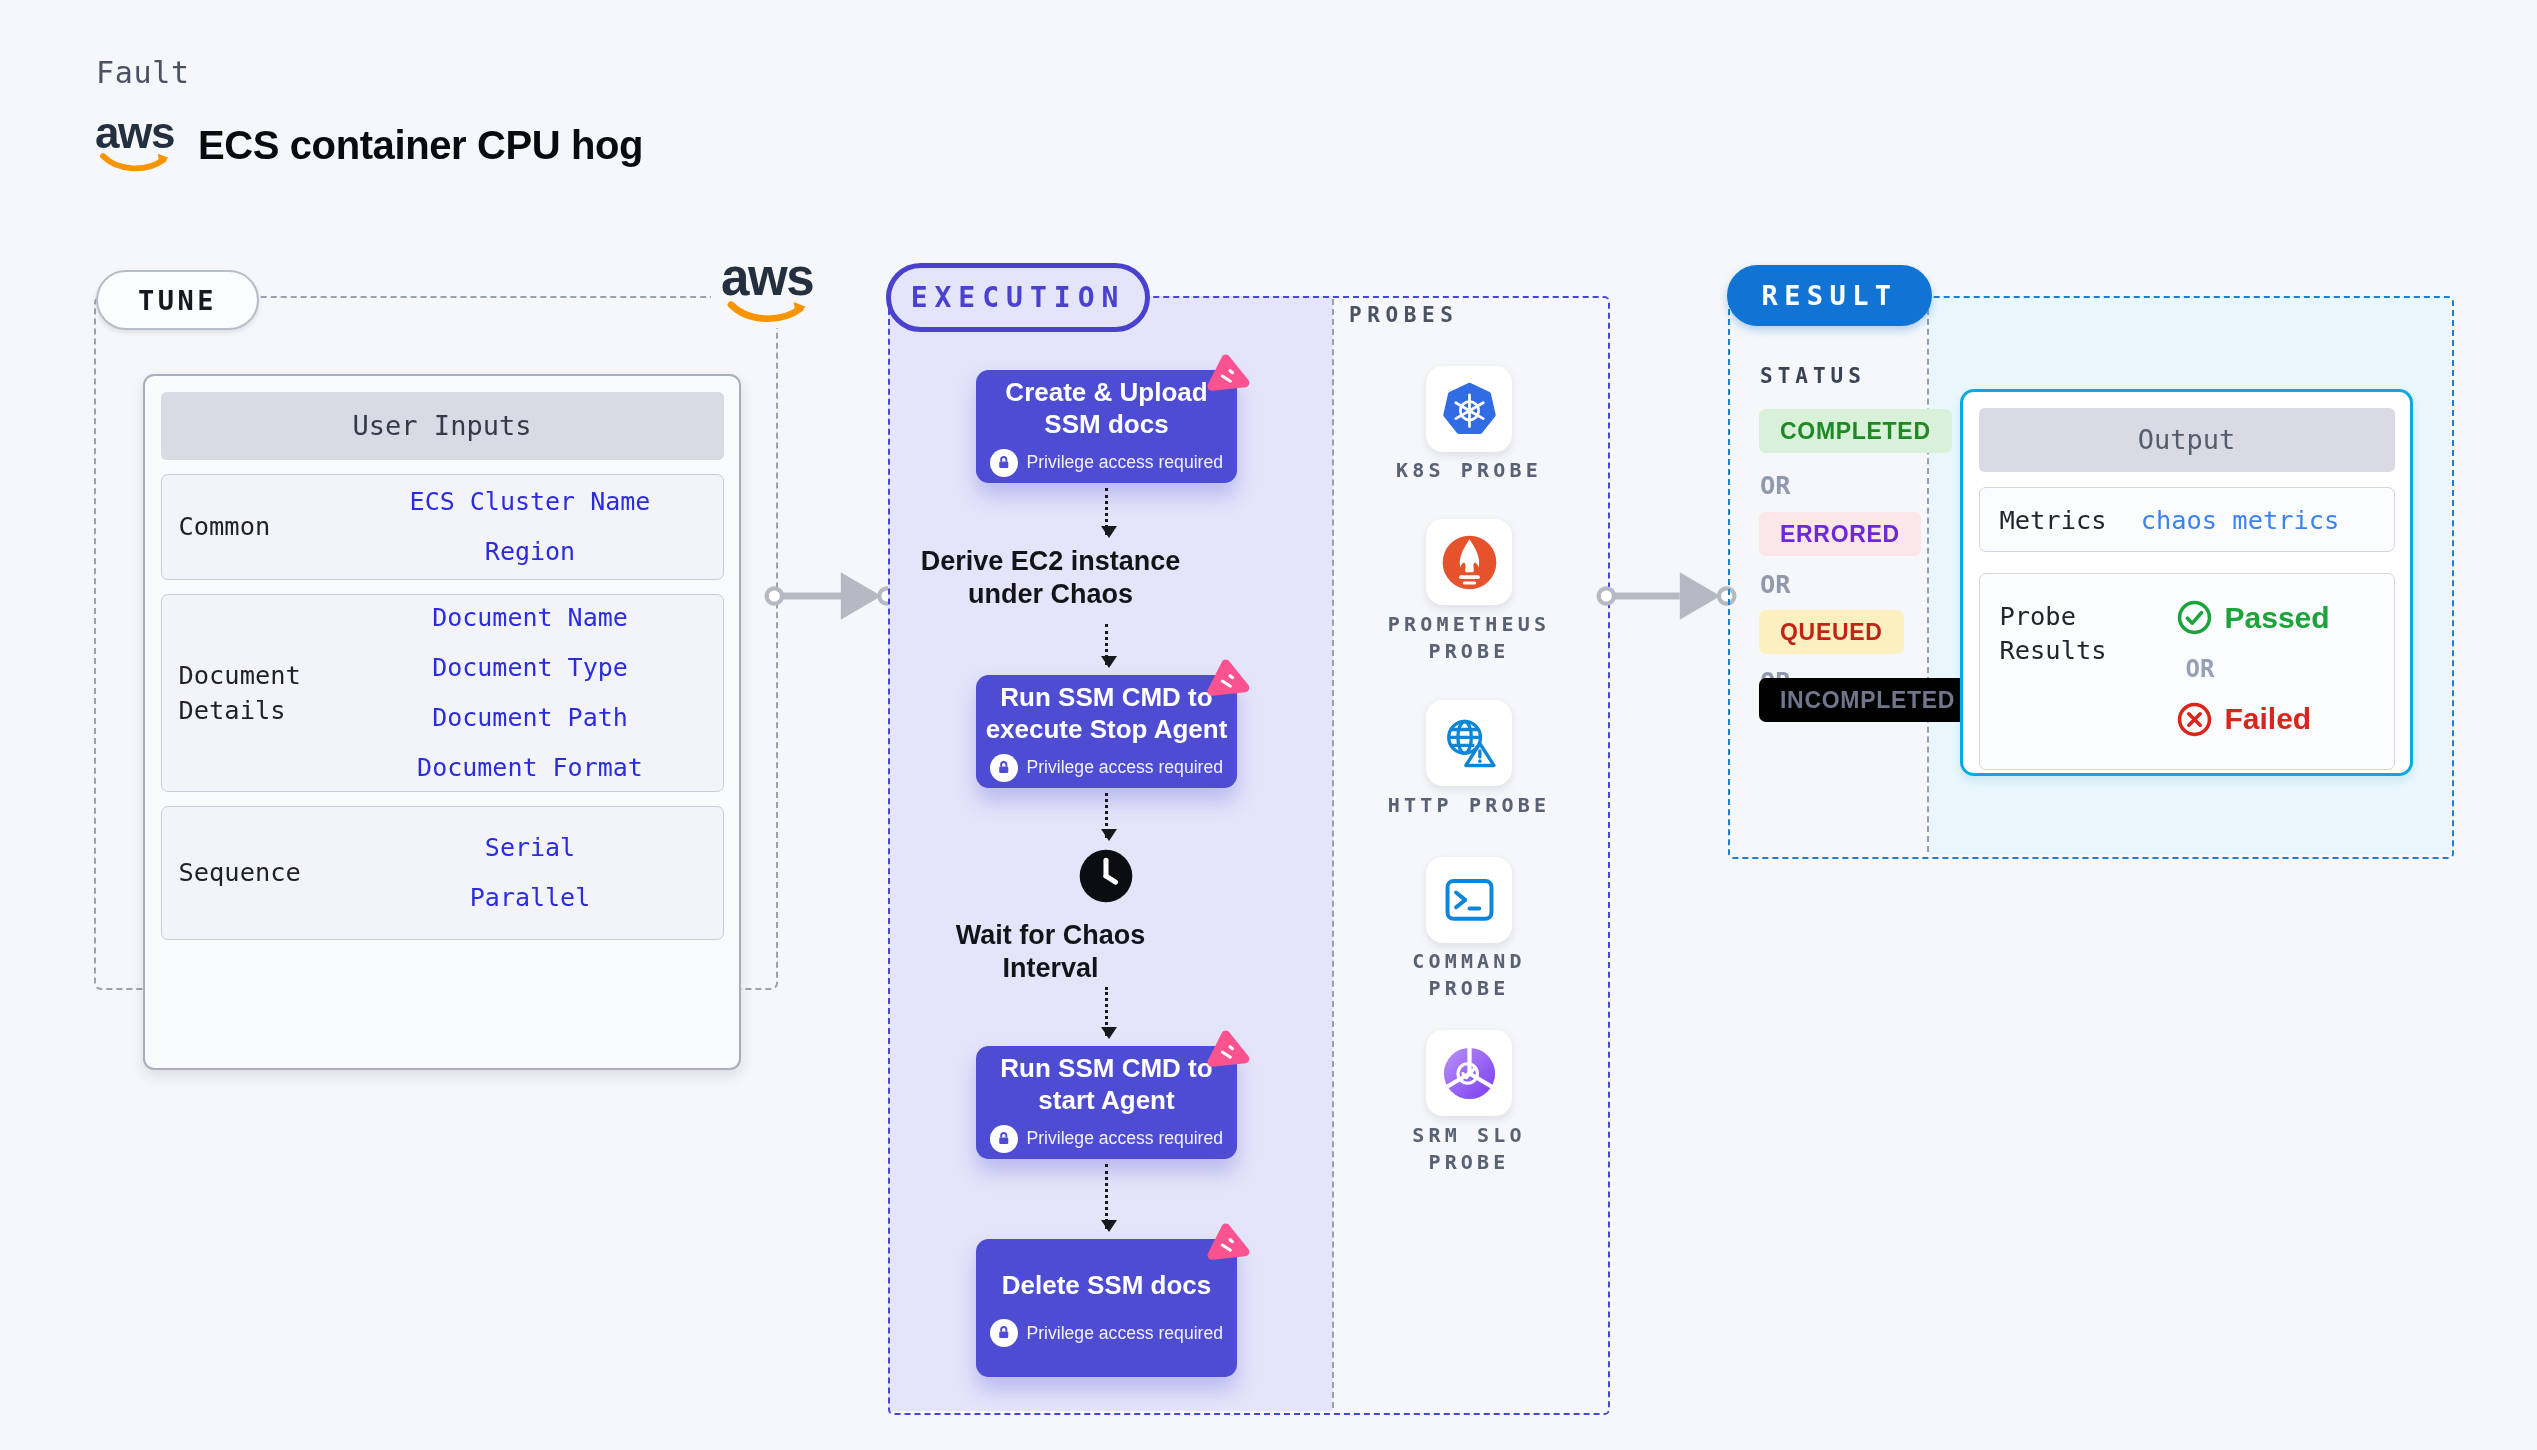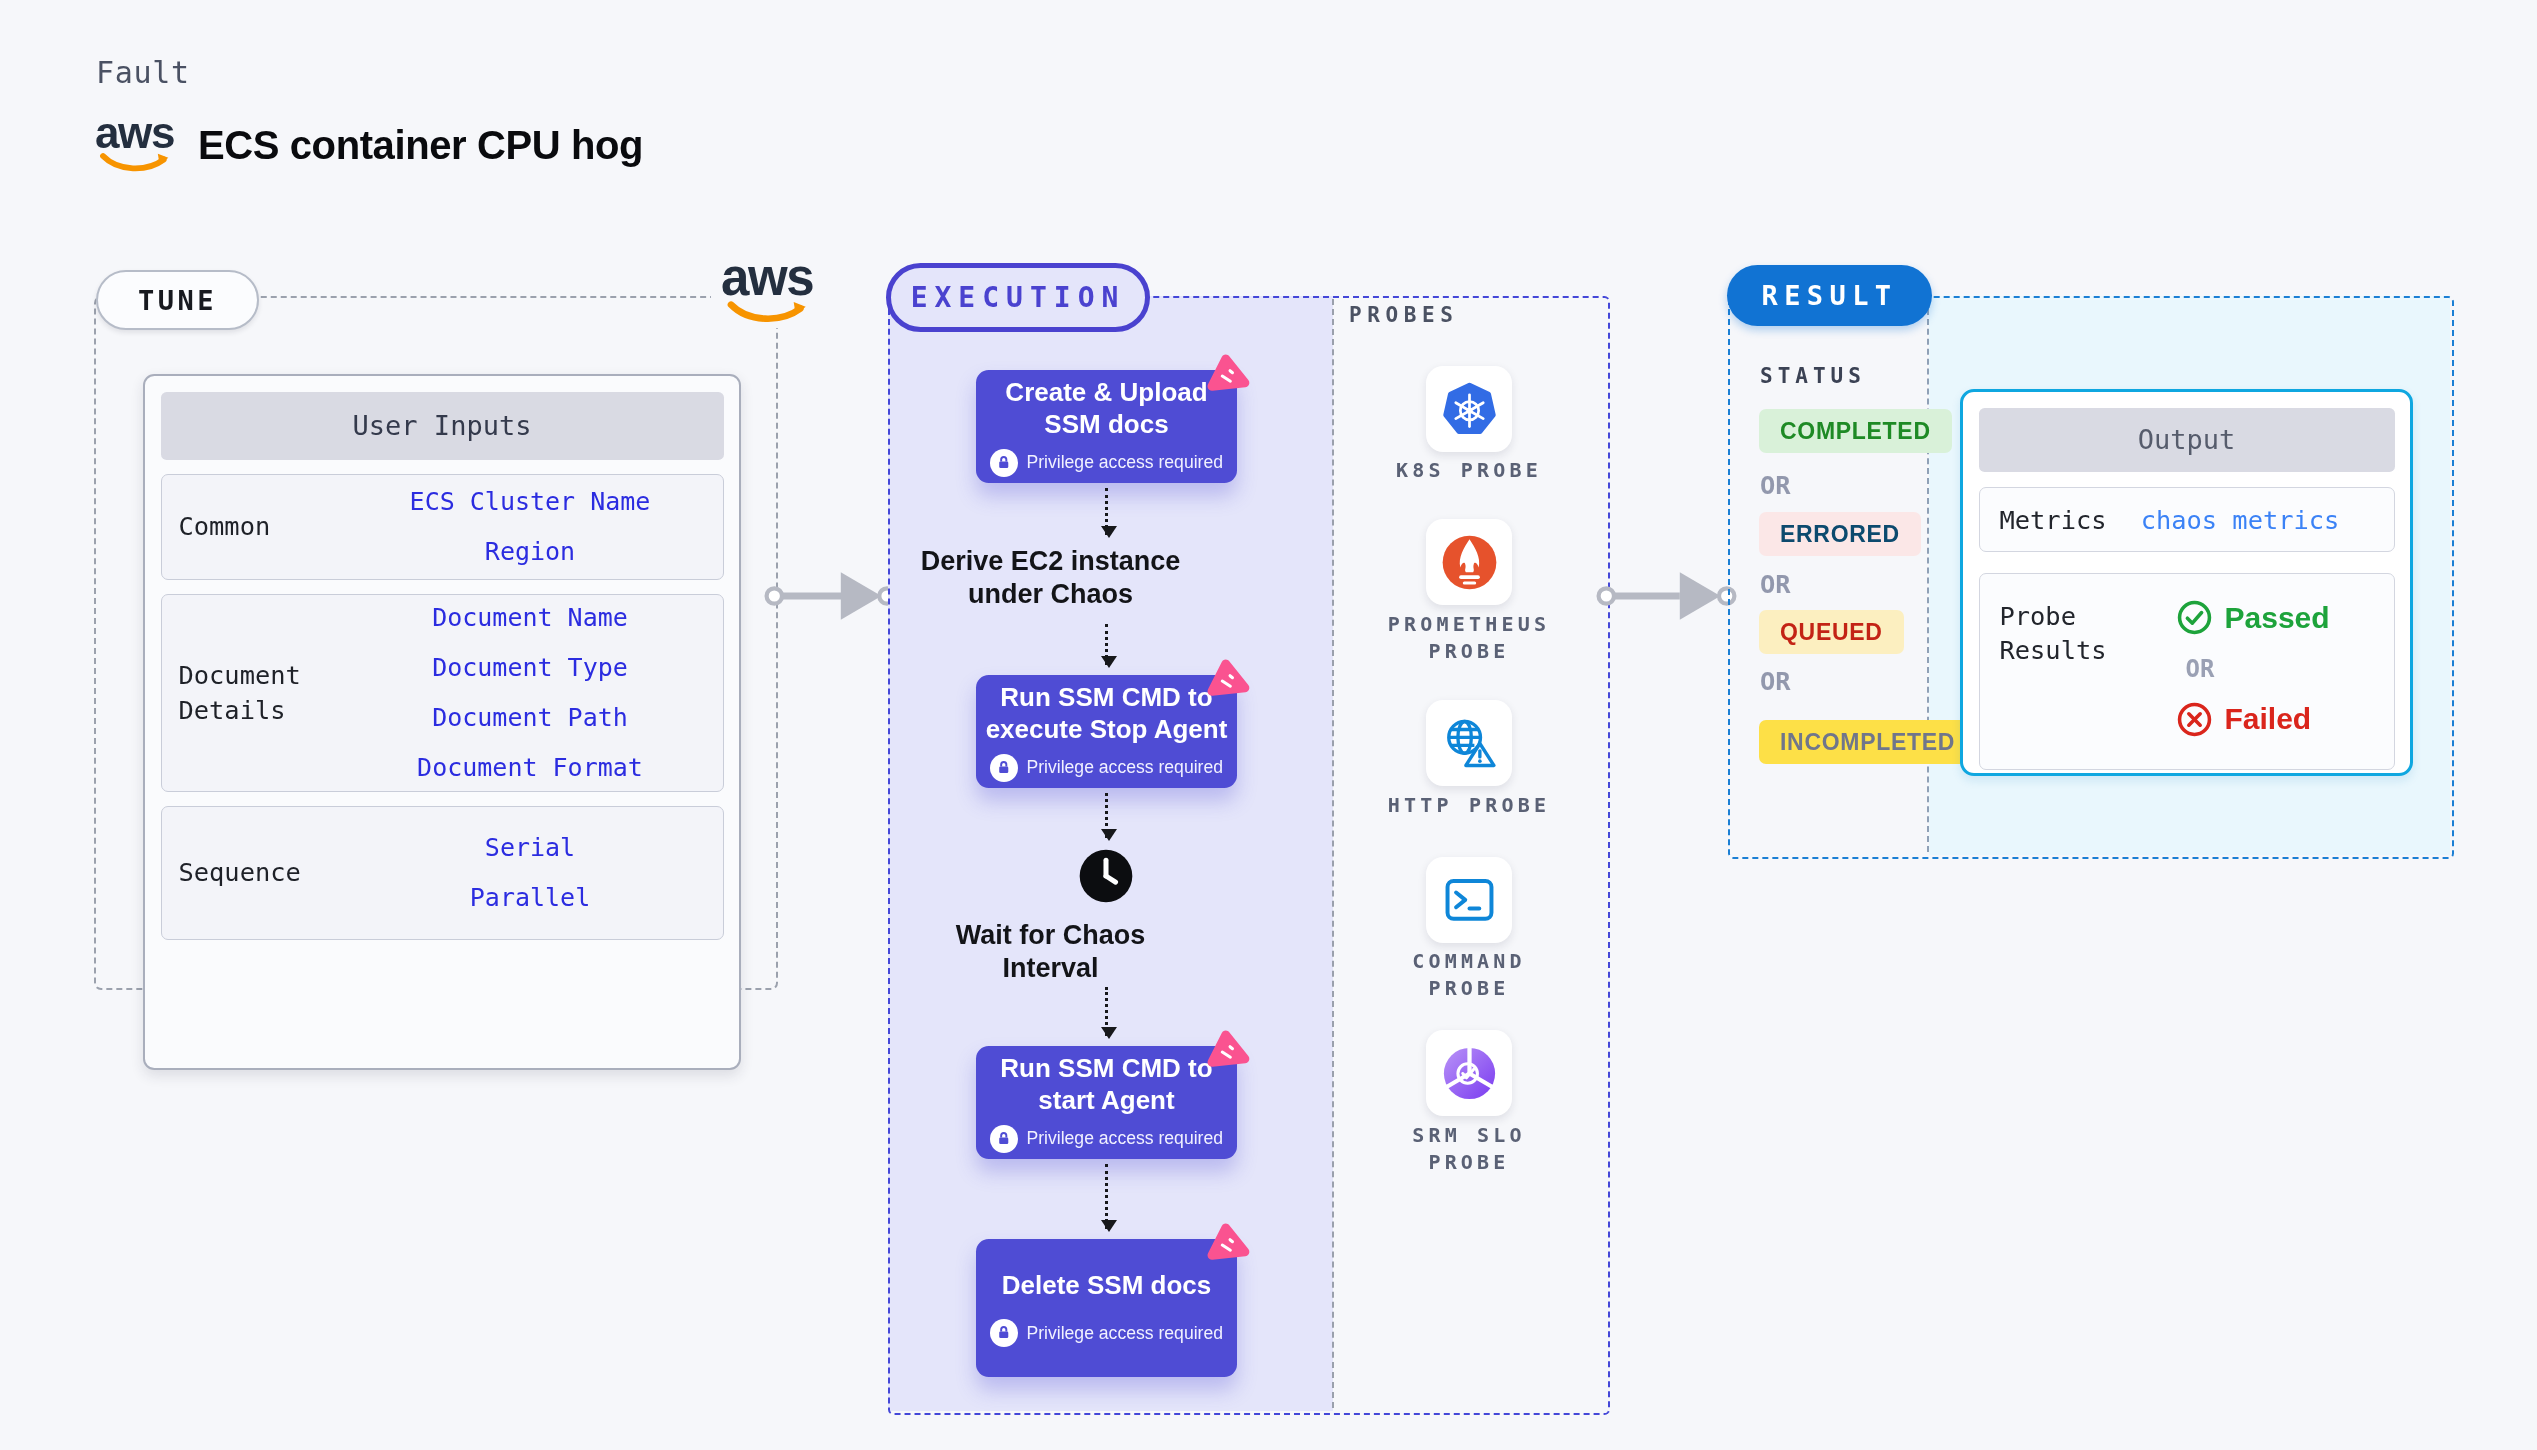--- a/index.html
+++ b/index.html
@@ -99,23 +99,23 @@
   .pc-5{top:1030px;} .pl-5{top:1122px;}
 
   
   .result-fill{left:1929px;top:296px;width:521px;height:559px;background:#e9f7fd;}
   .result-rect{left:1728px;top:296px;width:722px;height:559px;border:2.8px dashed #1b7fd4;border-radius:5.6px;}
   .result-divider{left:1927px;top:299px;height:553px;width:0;border-left:2.1px dashed #8fa0b6;}
   .status-heading{left:1760px;top:364px;font-size:21px;font-weight:700;color:#3b4254;letter-spacing:5px;}
   .status-badge{left:1759px;height:44px;border-radius:7px;display:flex;align-items:center;justify-content:center;
     padding:0 21px;font-size:23px;font-weight:800;letter-spacing:0.7px;}
   .badge-completed{top:409px;color:#1e8a25;background:#d9f1d9;}
-  .badge-errored{top:512px;color:#0c4a6e;background:#fbe7e7;}
+  .badge-errored{top:512px;color:#6d28d9;background:#fbe7e7;}
   .badge-queued{top:610px;color:#c32315;background:#fcefc0;}
-  .badge-incompleted{top:720px;color:#70768b;background:#fde047;}
+  .badge-incompleted{top:678px;color:#70768b;background:#000000;}
   .or-label{left:1760px;font-size:25.4px;font-weight:600;color:#9298ad;}
   .or-1{top:470px;} .or-2{top:569px;} .or-3{top:666px;}
 
   .output-card{left:1960px;top:389px;width:453px;height:387px;background:#ffffff;border:3.5px solid #0fa7e0;
     border-radius:14px;box-sizing:border-box;padding:15.5px;box-shadow:0 4.2px 10px rgba(16,120,190,.12);}
   .output-header{height:64px;background:#d9dae3;border-radius:5.6px;display:flex;align-items:center;justify-content:center;
     font-size:27px;color:#565c6c;margin-bottom:15.5px;}
   .output-row{border:1.4px solid #d3d6e0;background:#fbfcfe;border-radius:7px;box-sizing:border-box;display:flex;}
   .metrics-row{height:65px;align-items:center;padding:0 20px;margin-bottom:21px;}
   .metrics-label{font-size:25.4px;color:#22252c;}

